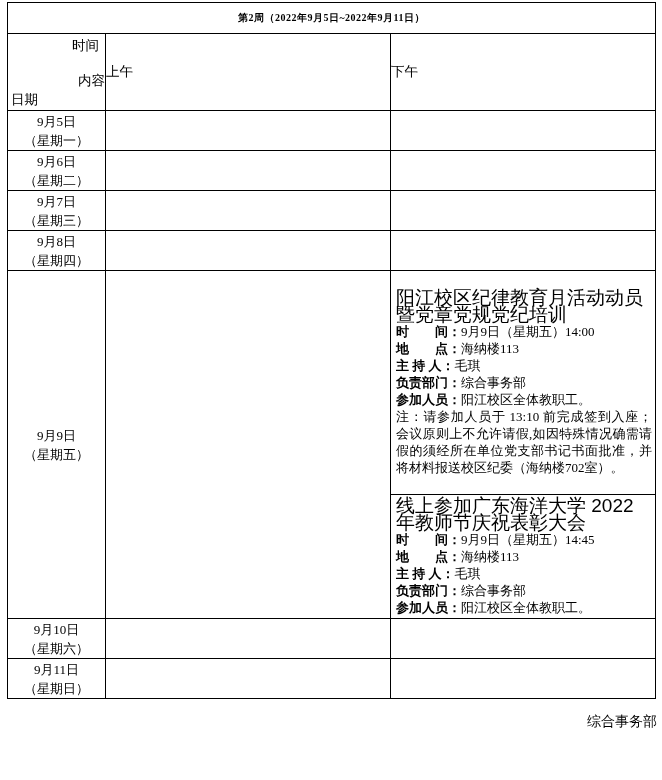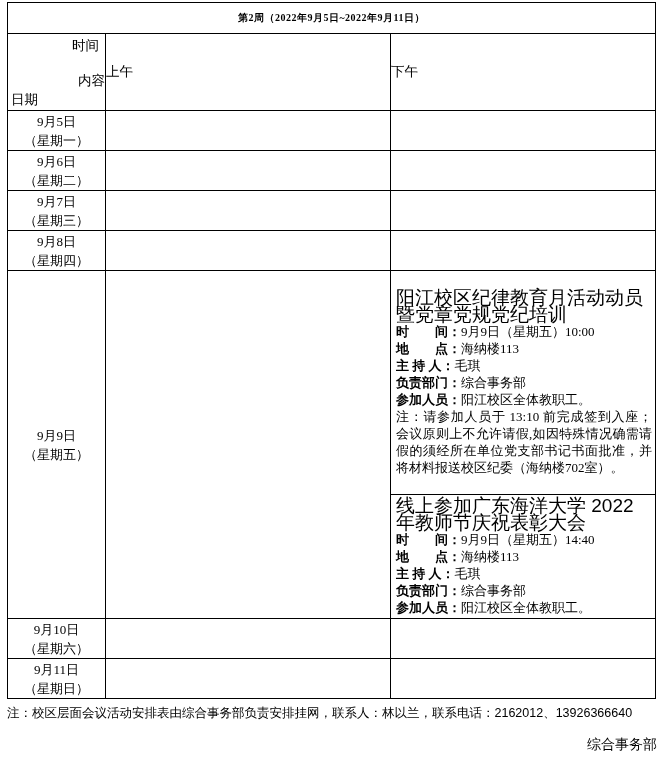--- a/index.html
+++ b/index.html
@@ -151,34 +151,34 @@
 
     <tr>
       <td class="date-cell" rowspan="2">
         <div>9月9日</div>
         <div>（星期五）</div>
       </td>
       <td rowspan="2"></td>
       <td class="event-cell ev1">
         <div class="event">
           <div class="event-title">阳江校区纪律教育月活动动员暨党章党规党纪培训</div>
-          <div class="event-line"><span class="lbl">时　　间：</span><span>9月9日（星期五）10:00</span></div>
+          <div class="event-line"><span class="lbl">时　　间：</span><span>9月9日（星期五）14:00</span></div>
           <div class="event-line"><span class="lbl">地　　点：</span><span>海纳楼113</span></div>
           <div class="event-line"><span class="lbl">主 持 人：</span><span>毛琪</span></div>
           <div class="event-line"><span class="lbl">负责部门：</span><span>综合事务部</span></div>
           <div class="event-line"><span class="lbl">参加人员：</span><span>阳江校区全体教职工。</span></div>
           <div class="event-note">注：请参加人员于 13:10 前完成签到入座；会议原则上不允许请假,如因特殊情况确需请假的须经所在单位党支部书记书面批准，并将材料报送校区纪委（海纳楼702室）。</div>
         </div>
       </td>
     </tr>
     <tr>
       <td class="event-cell ev2">
         <div class="event">
           <div class="event-title">线上参加广东海洋大学 2022 年教师节庆祝表彰大会</div>
-          <div class="event-line"><span class="lbl">时　　间：</span><span>9月9日（星期五）14:40</span></div>
+          <div class="event-line"><span class="lbl">时　　间：</span><span>9月9日（星期五）14:45</span></div>
           <div class="event-line"><span class="lbl">地　　点：</span><span>海纳楼113</span></div>
           <div class="event-line"><span class="lbl">主 持 人：</span><span>毛琪</span></div>
           <div class="event-line"><span class="lbl">负责部门：</span><span>综合事务部</span></div>
           <div class="event-line"><span class="lbl">参加人员：</span><span>阳江校区全体教职工。</span></div>
         </div>
       </td>
     </tr>
 
     <tr class="day-row">
       <td class="date-cell">
@@ -193,15 +193,14 @@
       <td class="date-cell">
         <div>9月11日</div>
         <div>（星期日）</div>
       </td>
       <td></td>
       <td></td>
     </tr>
   </tbody>
     </table>
 
-  <div class="footer-note">注：校区层面会议活动安排表由综合事务部负责安排挂网，联系人：林以兰，联系电话：2162012、13926366640</div>
   <div class="footer-dept">综合事务部</div>
 </div>
 
 </body></html>

